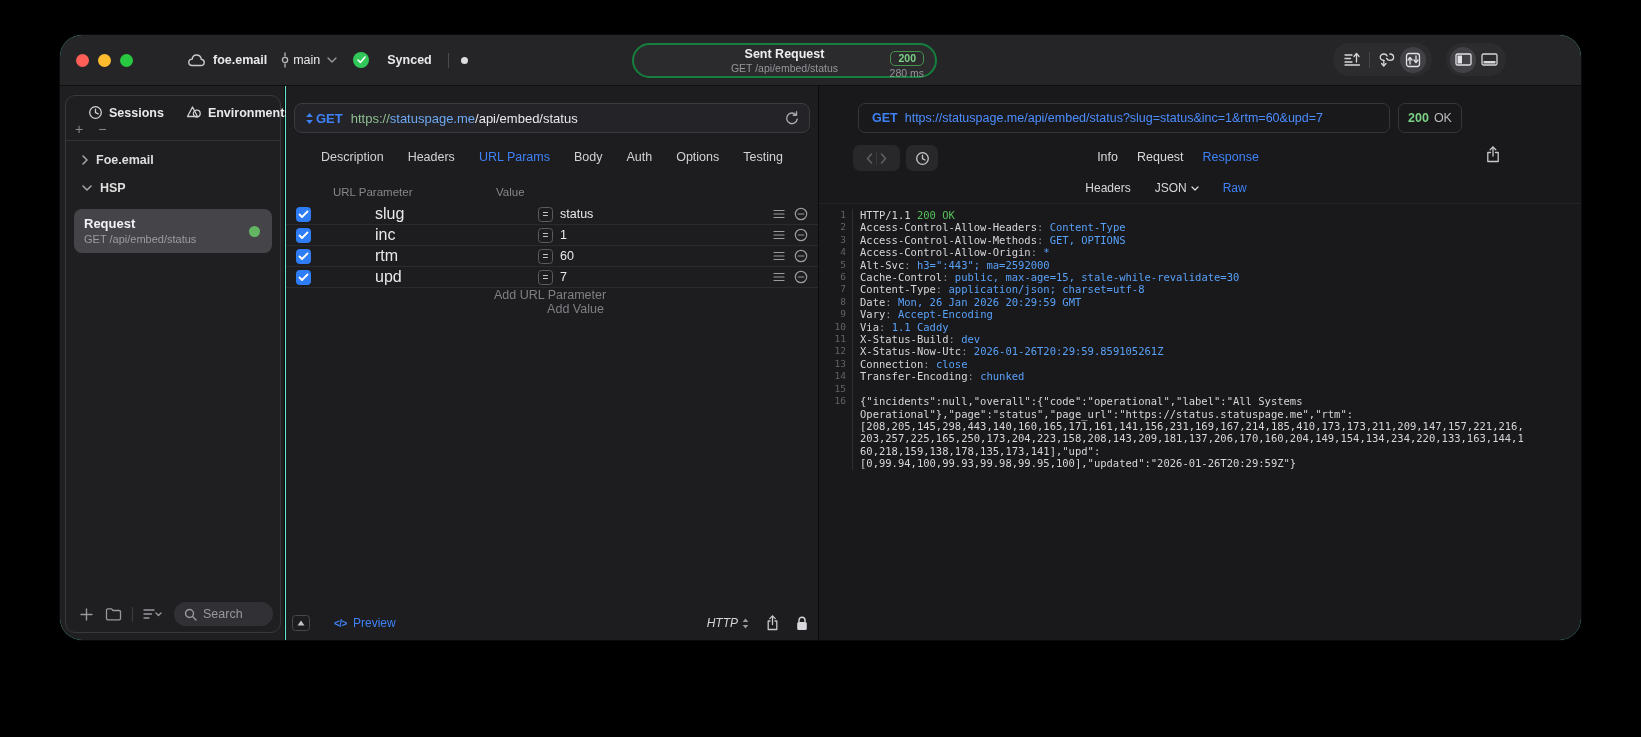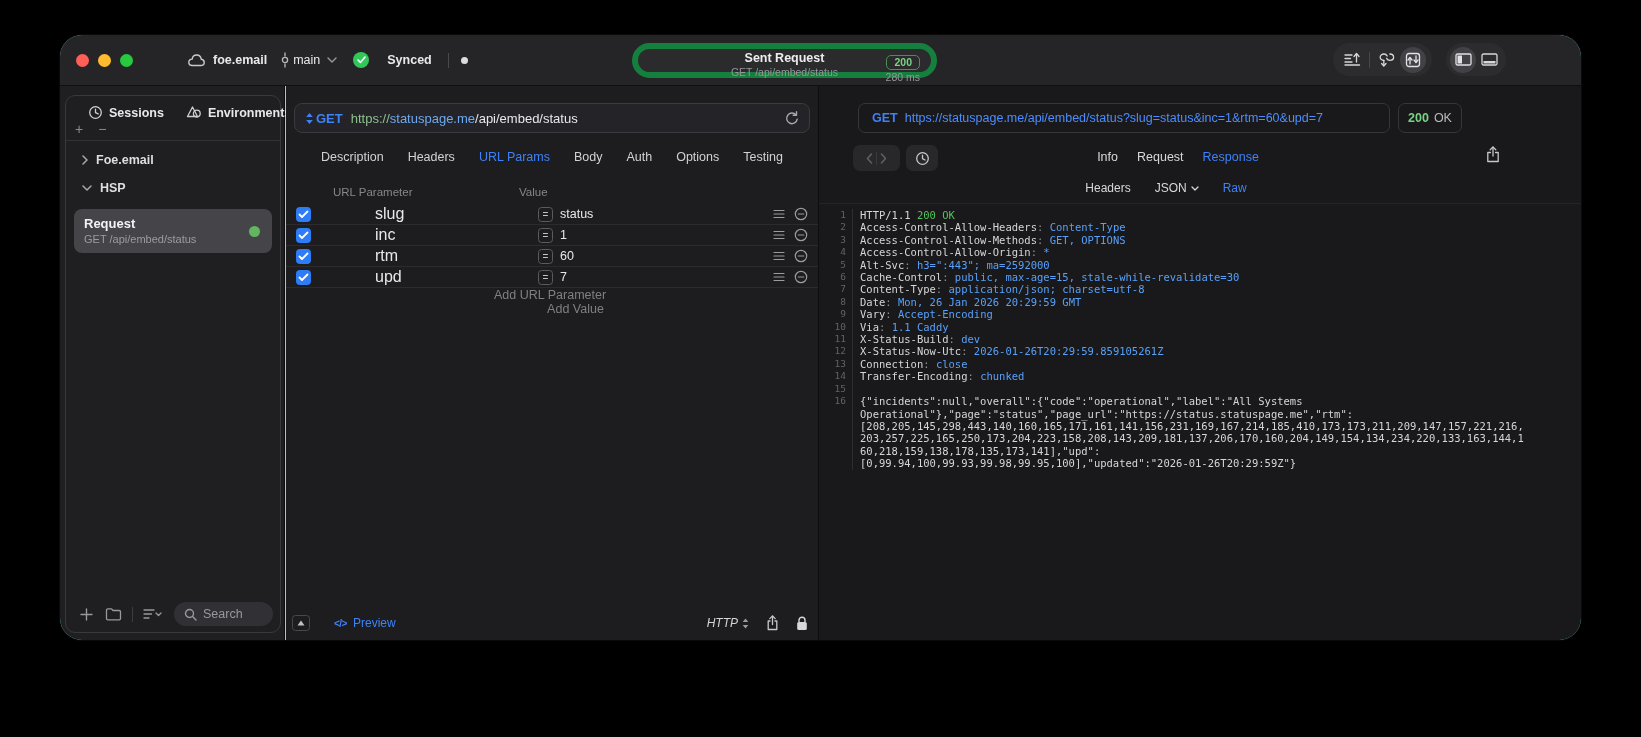--- a/index.html
+++ b/index.html
@@ -21,21 +21,21 @@
   .proj-name{font-weight:bold;margin:0 14px 0 7px;}
   .branch-name{margin:0 7px 0 4px;}
   .chev{color:#98989d;display:flex;align-items:center;}
   .sync-badge{width:16px;height:16px;border-radius:50%;background:#32c759;display:flex;
     align-items:center;justify-content:center;margin:0 6px 0 16px;}
   .sync-label{font-weight:bold;margin-left:12px;}
   .tb-div{width:1px;height:15px;background:#4a4a4e;margin:0 12px 0 16px;}
   .dirty-dot{width:7px;height:7px;border-radius:50%;background:#dcdce0;}
 
   .center-box{position:absolute;left:572px;top:8px;width:305px;height:35px;background:#2b2b2e;
-    border:6px solid #15803d;border-radius:18px;box-sizing:border-box;}
+    border:2px solid #15803d;border-radius:18px;box-sizing:border-box;}
   .center-main{position:absolute;left:0;right:0;top:2px;text-align:center;}
   .center-title{font-size:12.5px;font-weight:bold;color:#ededf0;line-height:15px;}
   .center-sub{font-size:10.5px;color:#96969b;line-height:13px;}
   .center-right{position:absolute;right:11px;top:3px;text-align:right;}
   .status-pill{display:inline-block;border:1px solid #46924c;color:#7bd184;font-size:10.5px;
     font-weight:bold;border-radius:5px;padding:0 7px;line-height:13px;}
   .dur{font-size:10.5px;color:#96969b;margin-top:1px;}
 
   .tb-group{position:absolute;top:8px;height:33px;background:#2c2c2f;border-radius:17px;
     display:flex;align-items:center;color:#d4d4d8;}
@@ -81,21 +81,21 @@
   .m-get{color:#3e82f7;font-weight:bold;margin-right:8px;}
   .u-scheme{color:#8fbf8f;}
   .u-host{color:#6ea8f0;}
   .u-path{color:#e8e8ea;}
   .refresh{margin-left:auto;color:#a8a8ad;display:flex;}
   .mid-tabs{position:absolute;top:64px;left:0;right:0;display:flex;justify-content:center;
     gap:24px;font-size:12.5px;color:#d2d2d6;}
   .mid-tabs .tab.active,.r-tabs .tab.active,.r-subtabs .tab.active{color:#3e82f7;}
   .tab{cursor:default;}
   .param-head{position:absolute;top:100px;left:0;right:0;display:flex;padding-left:47px;
-    font-size:11.5px;color:#86868b;gap:23px;}
+    font-size:11.5px;color:#86868b;}
   .ph-name{width:163px;}
   .param-rows{position:absolute;top:118px;left:0;right:0;}
   .prow{display:flex;align-items:center;height:20px;border-bottom:1px solid #2b2b2e;
     padding:0 10px 0 10px;}
   .pcheck{width:15px;height:15px;border-radius:4px;background:#2e7cf6;display:flex;
     align-items:center;justify-content:center;margin-right:22px;flex:none;}
   .pname{width:163px;font-size:16px;color:#e8e8ea;margin-left:42px;}
   .pval{display:flex;align-items:center;flex:1;font-size:12.5px;color:#e8e8ea;gap:7px;}
   .eqbox{width:15px;height:15px;border:1px solid #5a5a5f;border-radius:3.5px;color:#c4c4c8;
     font-size:10px;display:flex;align-items:center;justify-content:center;box-sizing:border-box;}

